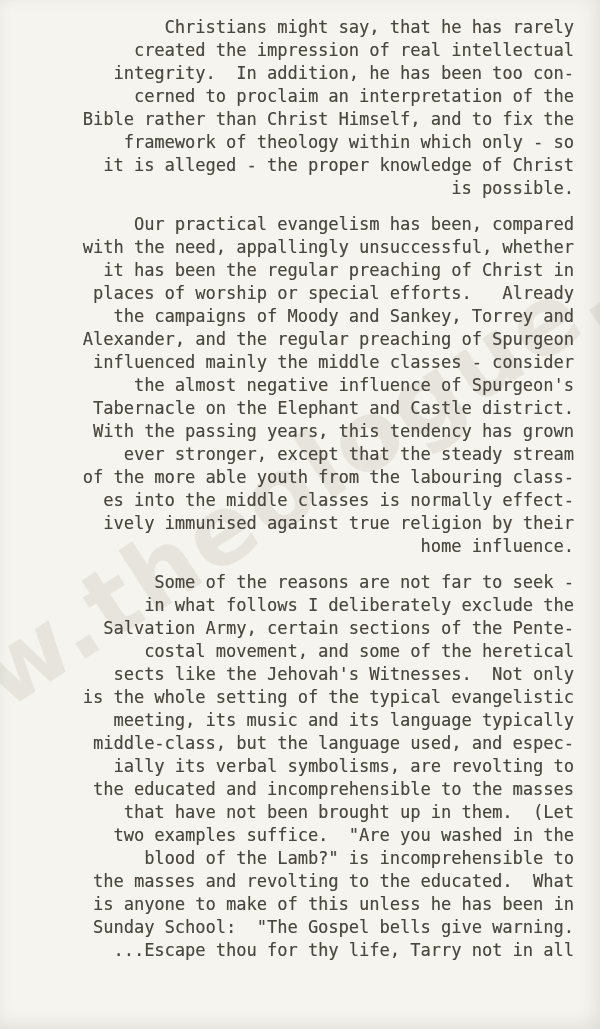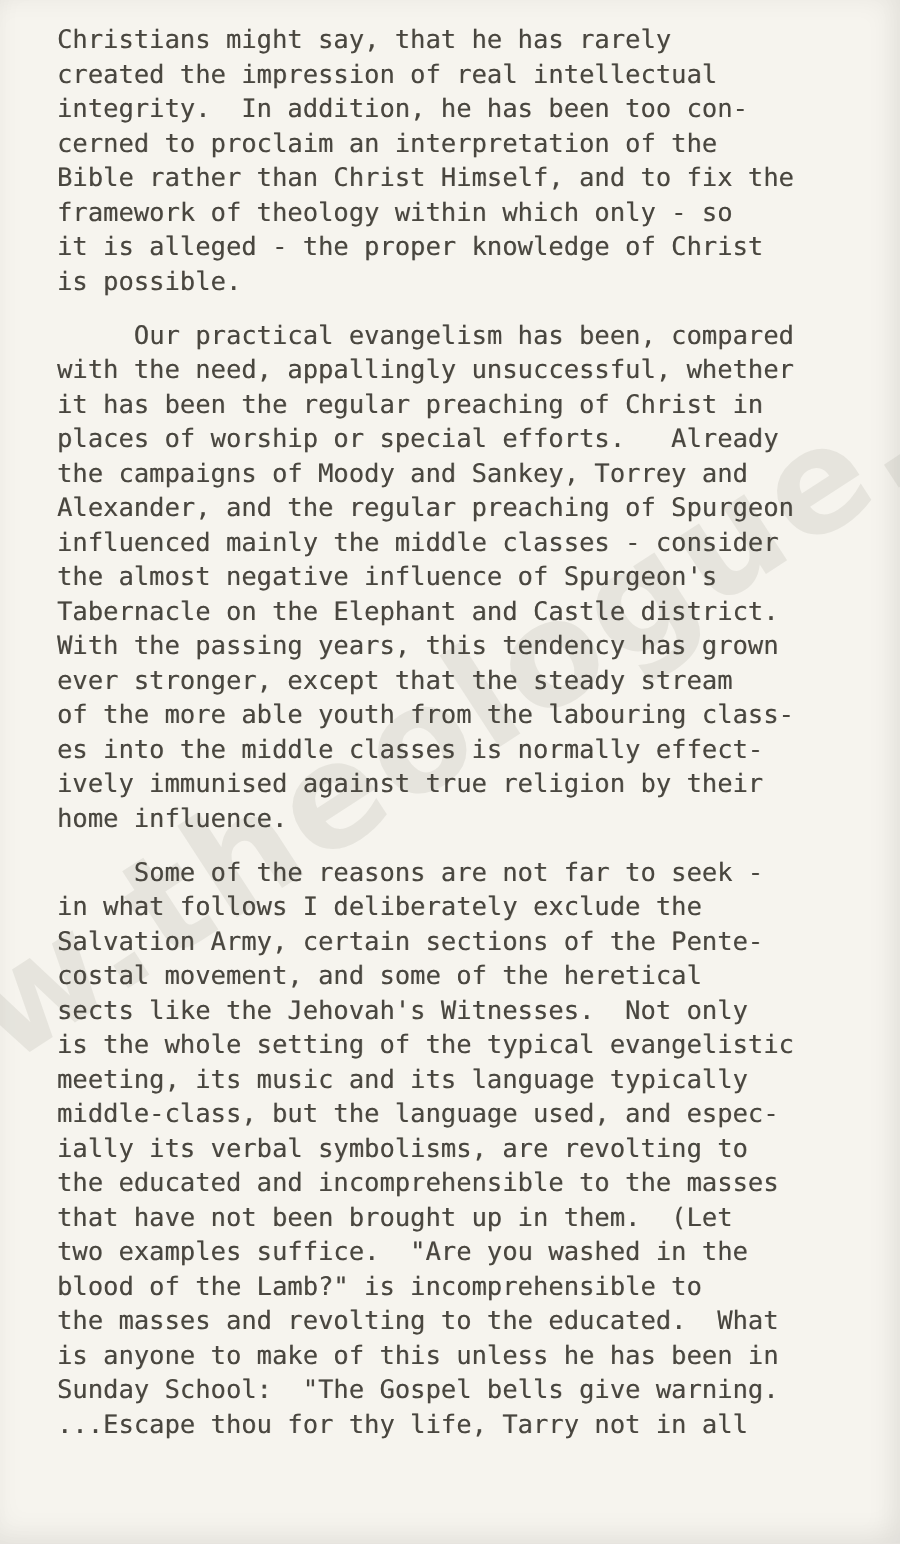--- a/index.html
+++ b/index.html
@@ -23,20 +23,21 @@
     right: 26px;
     font-family: "DejaVu Sans Mono", "Liberation Mono", monospace;
     font-size: 17px;
     line-height: 23px;
     color: #49463f;
     text-shadow: 0.3px 0.2px 0.4px rgba(73,70,63,0.45);
   }
   .para {
     white-space: pre-wrap;
     margin: 0 0 13px 0;
+    text-align: right;
   }
   .watermark {
     position: absolute;
     top: 480px;
     left: 300px;
     transform: translate(-50%, -50%) rotate(-33deg);
     font-family: "DejaVu Sans", "Liberation Sans", sans-serif;
     font-weight: bold;
     font-size: 96px;
     letter-spacing: 3px;

